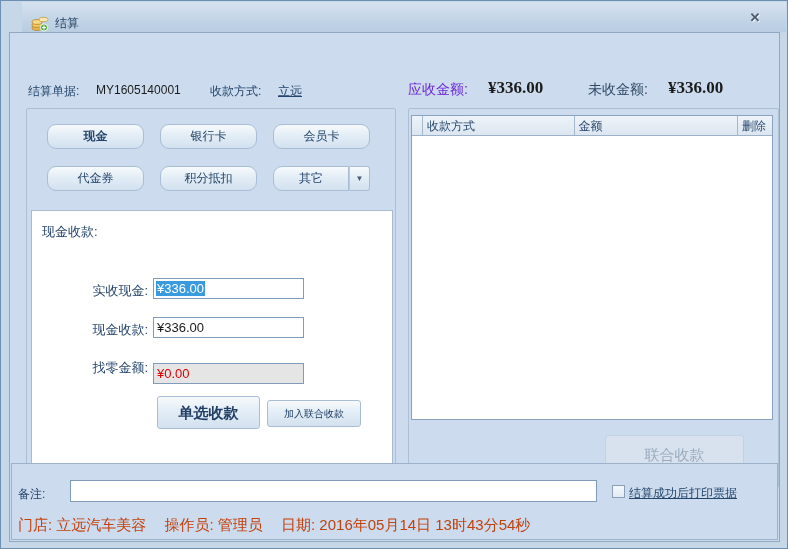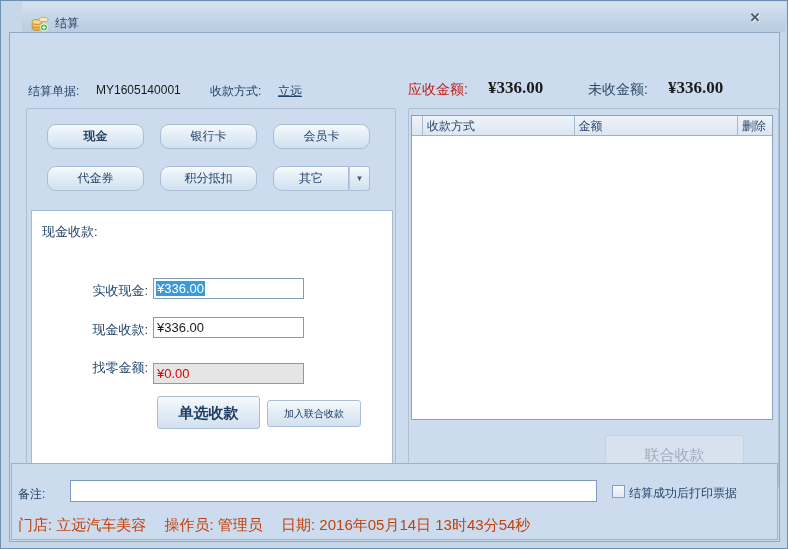--- a/index.html
+++ b/index.html
@@ -28,21 +28,21 @@
     background:#ccdcee; border:1px solid #90a8c2;
   }
 
   
   .lbl { color:#24456b; font-size:12px; position:absolute; }
   .val { color:#1b1b1b; font-size:12px; position:absolute; }
   .info-doc-label   { left:18px; top:50px; }
   .info-doc-value   { left:86px; top:50px; }
   .info-mem-label   { left:200px; top:50px; }
   .info-mem-value   { left:268px; top:50px; text-decoration:underline; }
-  .info-recv-label  { left:398px; top:48px; font-size:14px; color:#b91c1c; }
+  .info-recv-label  { left:398px; top:48px; font-size:14px; color:#6d28d9; }
   .info-recv-value  { left:478px; top:45px; font-family:"Liberation Serif", serif; font-weight:bold; font-size:17px; }
   .info-unpaid-label{ left:578px; top:48px; font-size:14px; color:#2f4a66; }
   .info-unpaid-value{ left:658px; top:45px; font-family:"Liberation Serif", serif; font-weight:bold; font-size:17px; }
 
   .left-panel {
     position:absolute; left:16px; top:75px; width:370px; height:380px;
     border:1px solid #adbfd3; border-radius:2px;
   }
   .right-panel {
     position:absolute; left:398px; top:75px; width:371px; height:380px;
@@ -123,21 +123,21 @@
   .remark-label { position:absolute; left:6px; top:22px; font-size:12px; color:#24456b; }
   .remark-input {
     position:absolute; left:58px; top:16px; width:527px; height:22px;
     border:1px solid #7f9db9; background:#fff; font-size:12px; padding:0 4px;
     font-family:"Liberation Sans", sans-serif;
   }
   .print-checkbox {
     position:absolute; left:600px; top:21px; width:13px; height:13px;
     border:1px solid #8aa0b8; background:linear-gradient(#f4f8fb,#e2ebf3);
   }
-  .print-label { position:absolute; left:617px; top:21px; font-size:12px; color:#24456b; }
+  .print-label { position:absolute; left:617px; top:21px; font-size:12px; color:#24456b;text-decoration:underline; }
   .status-line { position:absolute; left:6px; top:52px; font-size:15px; color:#c2410c; }
   .status-line span { margin-right:14px; }
 </style>
 </head>
 <body>
 
 <div class="window">
 
   <div class="titlebar">
     <svg class="title-icon" viewBox="0 0 18 17">

